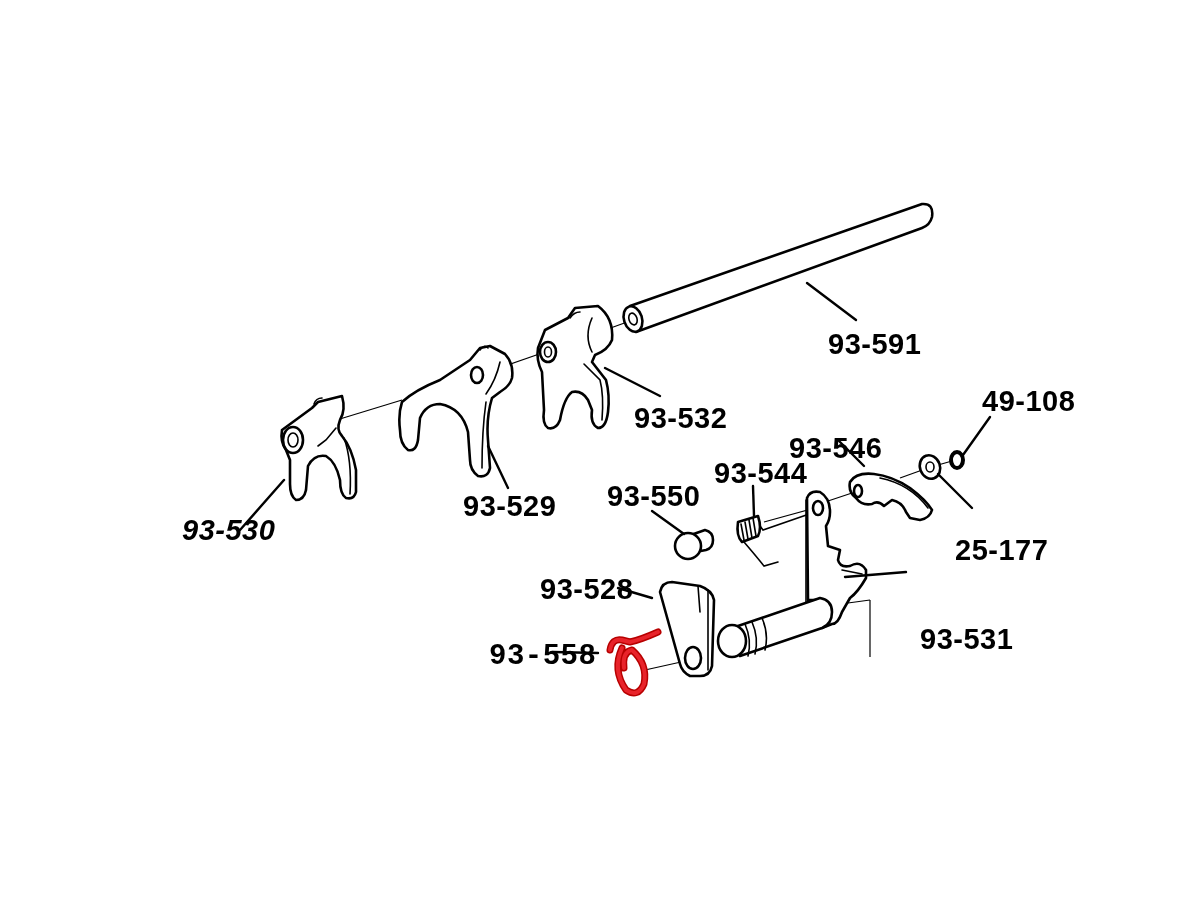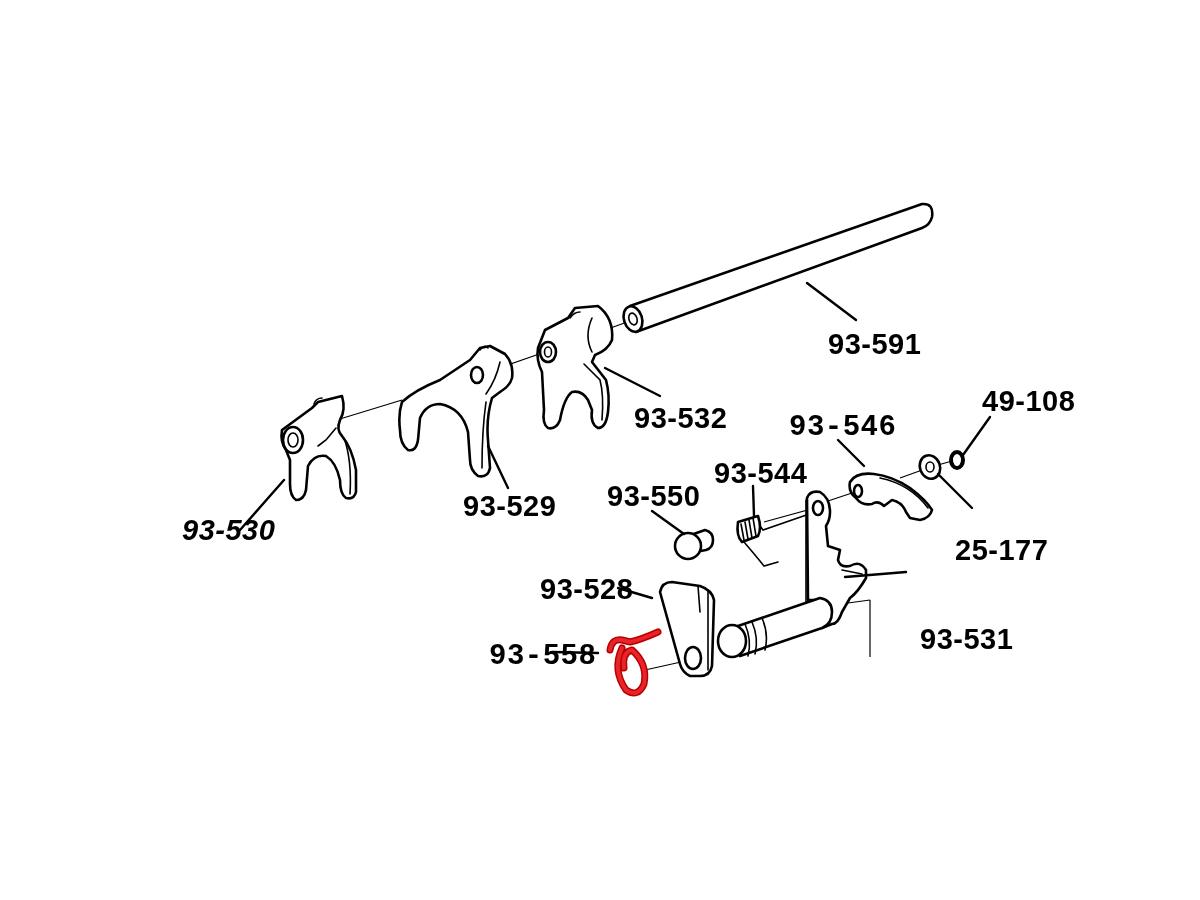--- a/index.html
+++ b/index.html
@@ -142,19 +142,19 @@
     <line class="leader" x1="618" y1="588" x2="652" y2="598"></line>
     <line class="leader" x1="553" y1="652" x2="598" y2="653"></line>
   </g>
 </svg>
 
 <div class="label" style="left:828px; top:330px;">93-591</div>
 <div class="label" style="left:634px; top:404px;">93-532</div>
 <div class="label" style="left:463px; top:492px;">93-529</div>
 <div class="label" style="left:182px; top:516px;font-style:italic;">93-530</div>
 <div class="label" style="left:982px; top:387px;">49-108</div>
-<div class="label" style="left:789px; top:413px;font-family:Liberation Mono, monospace;">93-546</div>
+<div class="label" style="left:789px; top:434px;">93-546</div>
 <div class="label" style="left:955px; top:536px;">25-177</div>
 <div class="label" style="left:714px; top:459px;">93-544</div>
 <div class="label" style="left:599px; top:482px;margin-left:8px;">93-550</div>
 <div class="label" style="left:920px; top:593px;margin-top:32px;">93-531</div>
 <div class="label" style="left:540px; top:575px;">93-528</div>
 <div class="label" style="left:489px; top:642px;font-family:Liberation Mono, monospace;">93-558</div>
 
 </body></html>

